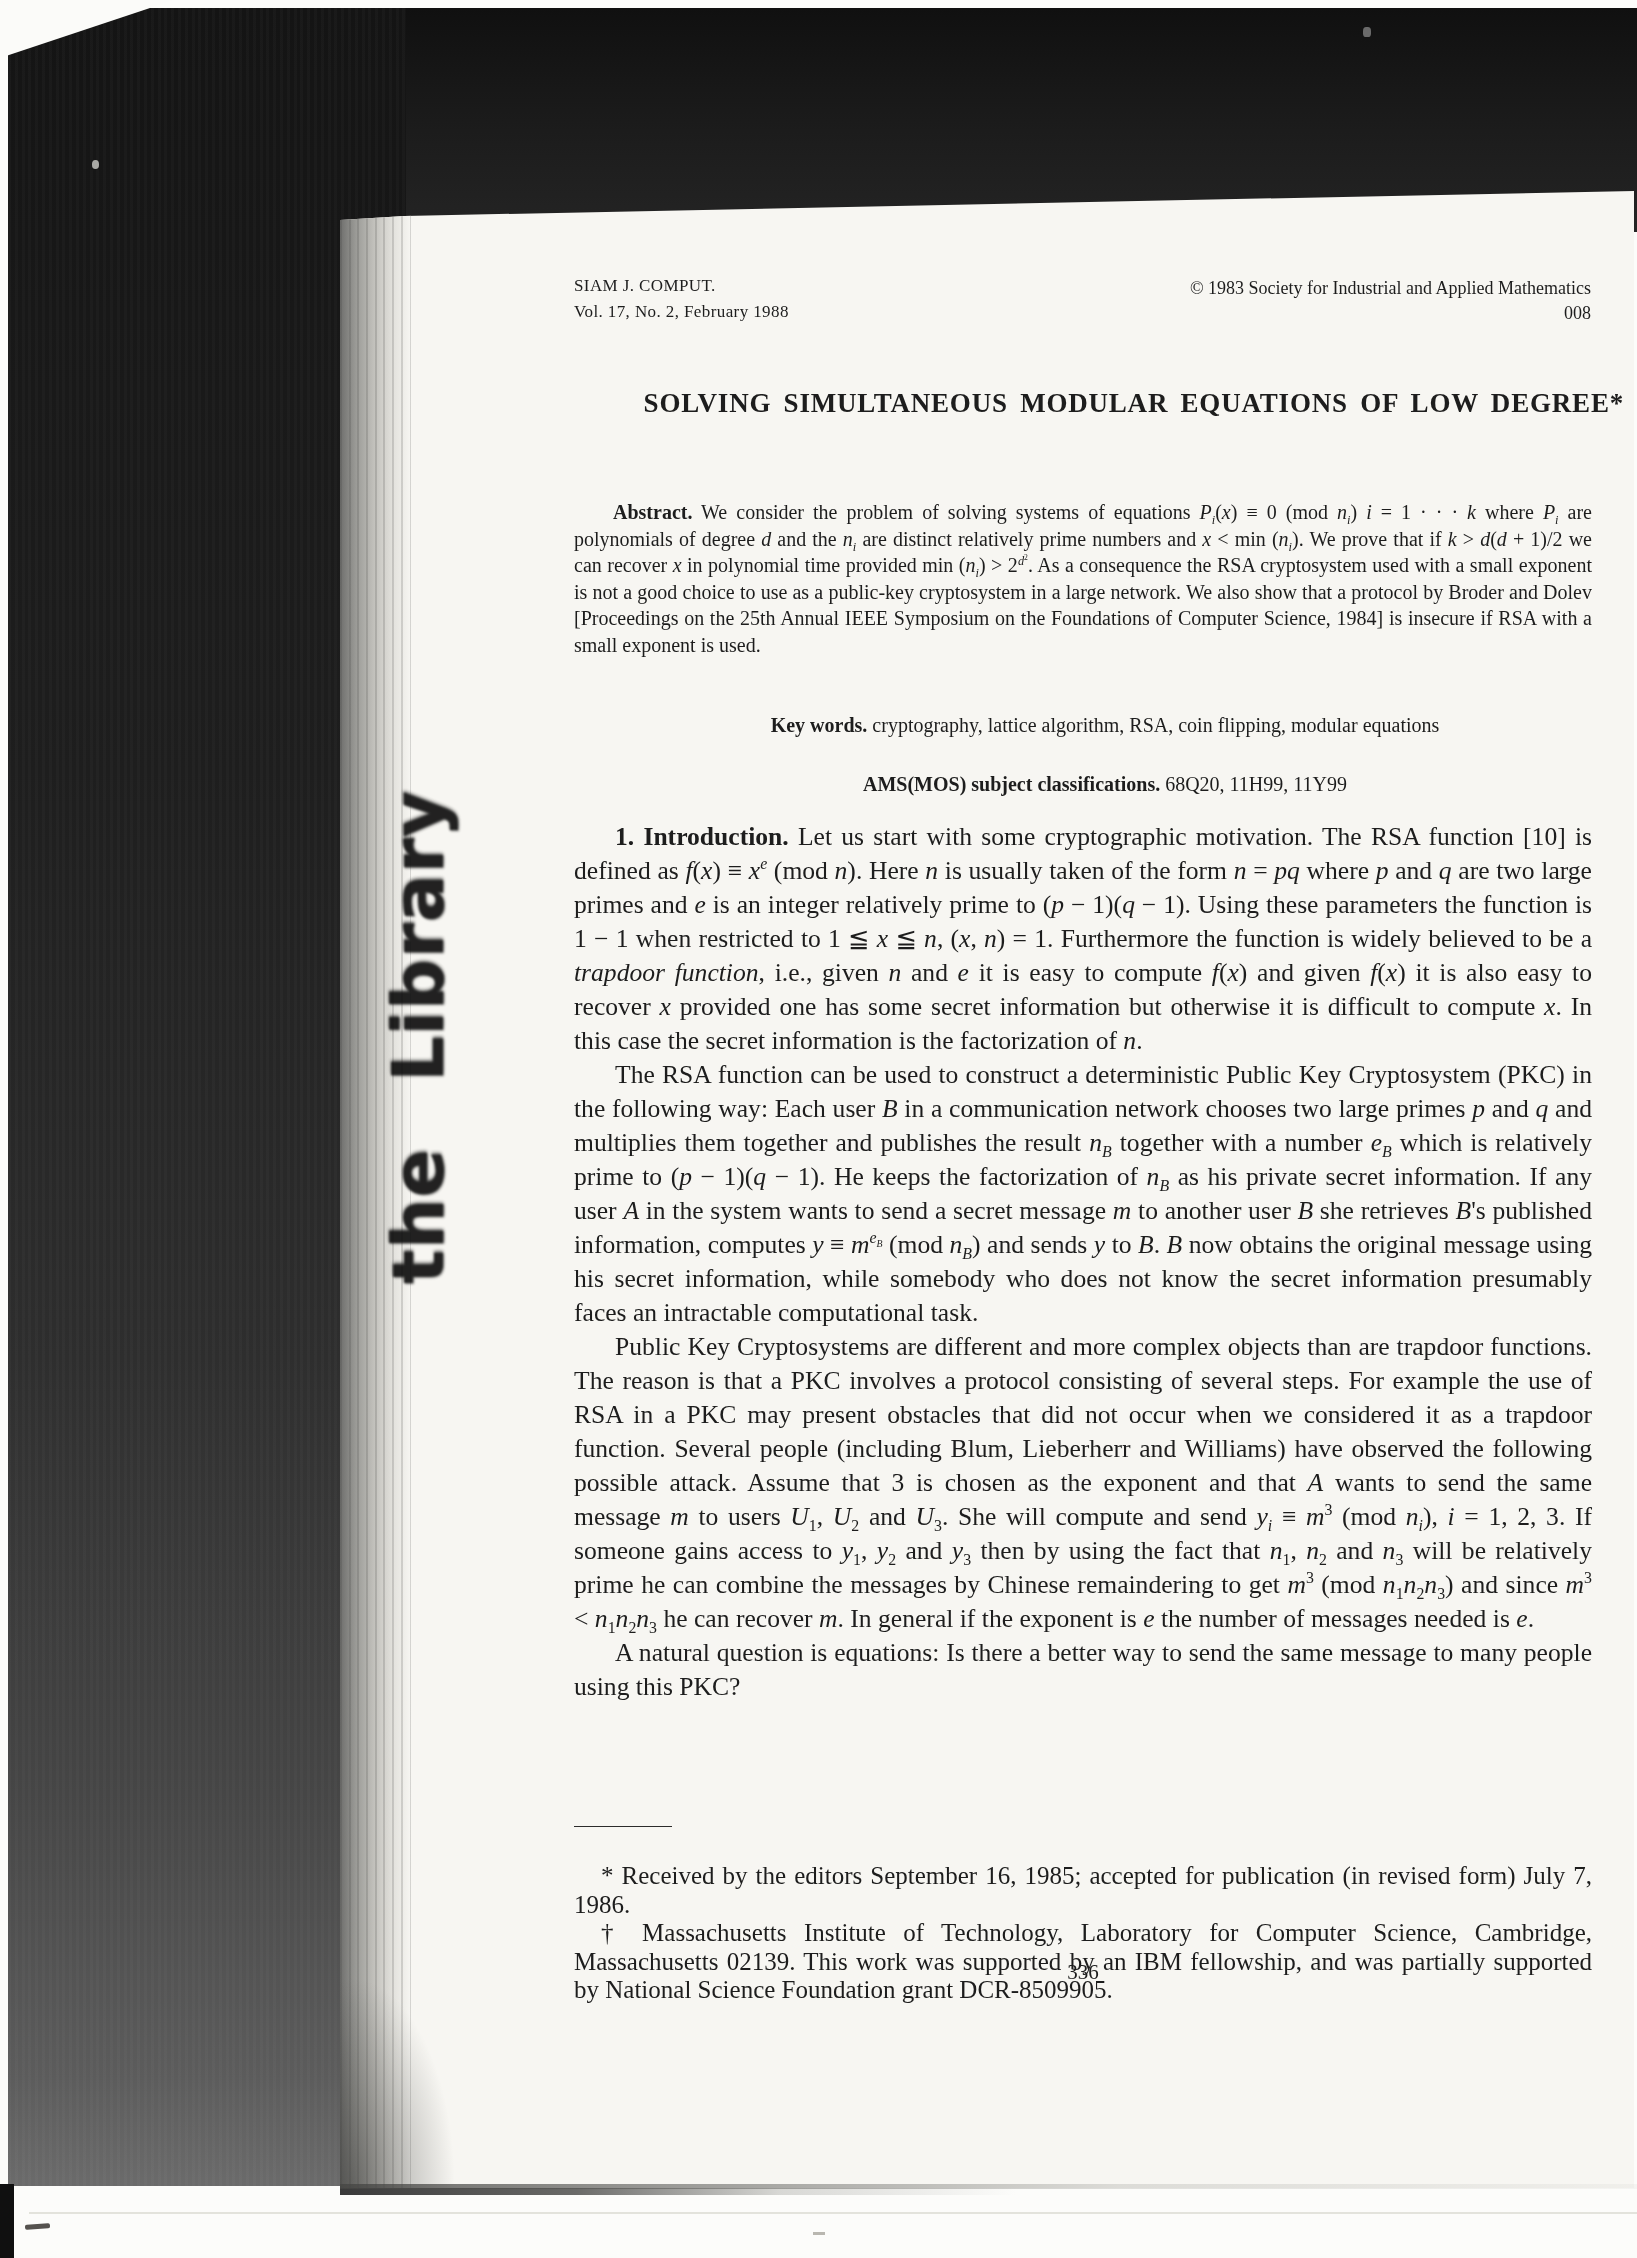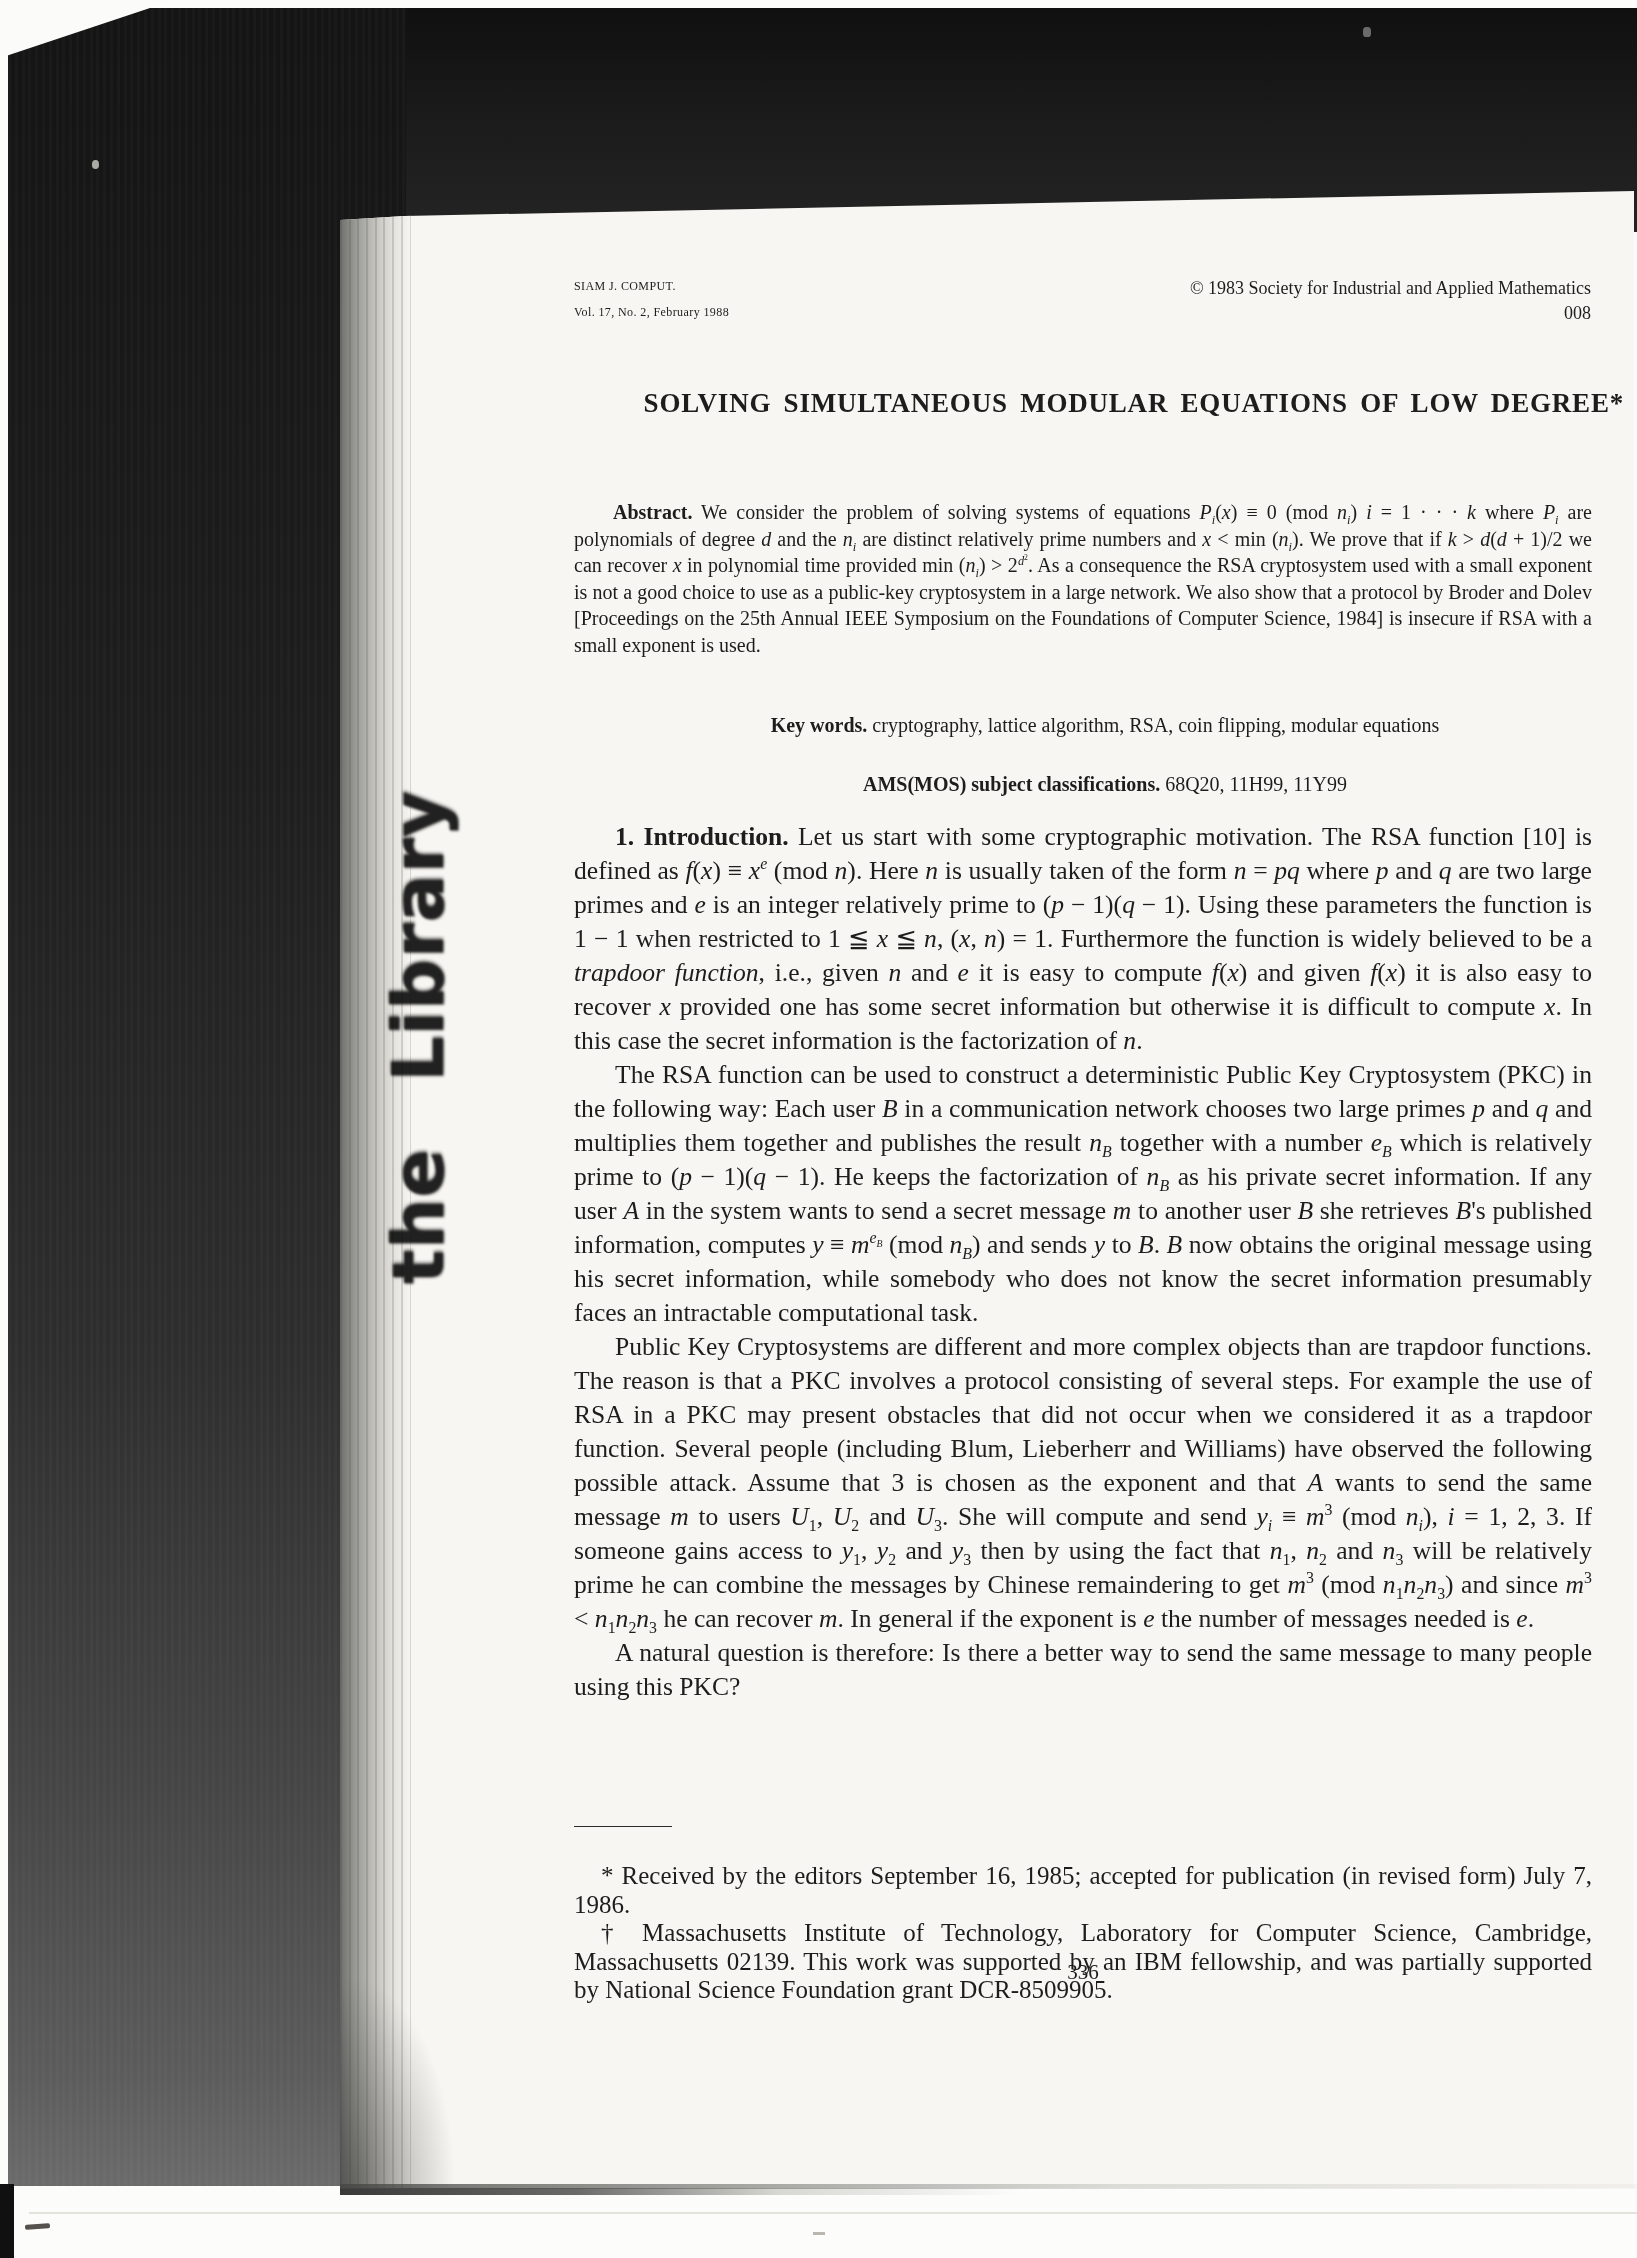--- a/index.html
+++ b/index.html
@@ -35,21 +35,21 @@
   .mark-bc{position:absolute;left:813px;top:2232px;width:11.6px;height:2.9px;background:#b9b7b0;}
   
   .stamp{position:absolute;left:334px;top:1284px;width:444px;height:169px;
          transform:rotate(-90deg);transform-origin:0 0;
          font-family:"DejaVu Sans",sans-serif;font-weight:700;font-size:71px;line-height:169px;
          color:#161616;letter-spacing:1px;word-spacing:41px;white-space:nowrap;
          filter:blur(0.9px) contrast(1.1);opacity:.9;
          text-shadow:1.9px 0 2.9px rgba(25,25,25,.65), -1px 1px 1.9px rgba(25,25,25,.5);}
   
   .abs{position:absolute;}
-  .jr-left{left:574px;top:273px;font-size:12px;line-height:26px;letter-spacing:0.4px;}
+  .jr-left{left:574px;top:273px;font-size:17px;line-height:26px;letter-spacing:0.4px;}
   .jr-right{left:869px;top:276px;width:722px;font-size:18px;line-height:25px;text-align:right;}
   .title{left:541px;top:388px;width:1083px;text-align:right;font-weight:700;font-size:27px;
          letter-spacing:0.8px;word-spacing:4.8px;}
   .author{left:541px;top:443px;width:1083px;text-align:center;font-size:19.3px;letter-spacing:2.4px;}
   .abstract{left:574px;top:499px;width:1018px;font-size:20px;line-height:26.6px;text-align:justify;text-indent:39px;}
   .kw{left:574px;top:714px;width:1018px;font-size:20px;padding-left:44px;box-sizing:border-box;text-align:center;}
   .ams{left:574px;top:773px;width:1018px;font-size:20px;padding-left:44px;box-sizing:border-box;text-align:center;}
   .body{left:574px;top:820px;width:1018px;font-size:25.6px;line-height:34px;text-align:justify;}
   .body p{margin:0;text-indent:41px;}
   .footrule{left:574px;top:1826px;width:98px;height:0;border-top:1.9px solid #2c2c2c;}
@@ -95,21 +95,21 @@
   <div class="abs title">SOLVING SIMULTANEOUS MODULAR EQUATIONS OF LOW DEGREE*</div>
 
   <div class="abs abstract"><b>Abstract.</b> We consider the problem of solving systems of equations <i>P<sub>i</sub></i>(<i>x</i>) ≡ 0 (mod <i>n<sub>i</sub></i>) <i>i</i> = 1 · · · <i>k</i> where <i>P<sub>i</sub></i> are polynomials of degree <i>d</i> and the <i>n<sub>i</sub></i> are distinct relatively prime numbers and <i>x</i> &lt; min (<i>n<sub>i</sub></i>). We prove that if <i>k</i> &gt; <i>d</i>(<i>d</i> + 1)/2 we can recover <i>x</i> in polynomial time provided min (<i>n<sub>i</sub></i>) &gt; 2<sup><i>d</i><sup>2</sup></sup>. As a consequence the RSA cryptosystem used with a small exponent is not a good choice to use as a public-key cryptosystem in a large network. We also show that a protocol by Broder and Dolev [Proceedings on the 25th Annual IEEE Symposium on the Foundations of Computer Science, 1984] is insecure if RSA with a small exponent is used.</div>
   <div class="abs kw"><b>Key words.</b> cryptography, lattice algorithm, RSA, coin flipping, modular equations</div>
   <div class="abs ams"><b>AMS(MOS) subject classifications.</b> 68Q20, 11H99, 11Y99</div>
 
   <div class="abs body">
     <p><b>1. Introduction.</b> Let us start with some cryptographic motivation. The RSA function [10] is defined as <i>f</i>(<i>x</i>) ≡ <i>x<sup>e</sup></i> (mod <i>n</i>). Here <i>n</i> is usually taken of the form <i>n</i> = <i>pq</i> where <i>p</i> and <i>q</i> are two large primes and <i>e</i> is an integer relatively prime to (<i>p</i> − 1)(<i>q</i> − 1). Using these parameters the function is 1 − 1 when restricted to 1 ≦ <i>x</i> ≦ <i>n</i>, (<i>x</i>, <i>n</i>) = 1. Furthermore the function is widely believed to be a <i>trapdoor function</i>, i.e., given <i>n</i> and <i>e</i> it is easy to compute <i>f</i>(<i>x</i>) and given <i>f</i>(<i>x</i>) it is also easy to recover <i>x</i> provided one has some secret information but otherwise it is difficult to compute <i>x</i>. In this case the secret information is the factorization of <i>n</i>.</p>
     <p>The RSA function can be used to construct a deterministic Public Key Cryptosystem (PKC) in the following way: Each user <i>B</i> in a communication network chooses two large primes <i>p</i> and <i>q</i> and multiplies them together and publishes the result <i>n<sub>B</sub></i> together with a number <i>e<sub>B</sub></i> which is relatively prime to (<i>p</i> − 1)(<i>q</i> − 1). He keeps the factorization of <i>n<sub>B</sub></i> as his private secret information. If any user <i>A</i> in the system wants to send a secret message <i>m</i> to another user <i>B</i> she retrieves <i>B</i>'s published information, computes <i>y</i> ≡ <i>m</i><sup><i>e<sub>B</sub></i></sup> (mod <i>n<sub>B</sub></i>) and sends <i>y</i> to <i>B</i>. <i>B</i> now obtains the original message using his secret information, while somebody who does not know the secret information presumably faces an intractable computational task.</p>
     <p>Public Key Cryptosystems are different and more complex objects than are trapdoor functions. The reason is that a PKC involves a protocol consisting of several steps. For example the use of RSA in a PKC may present obstacles that did not occur when we considered it as a trapdoor function. Several people (including Blum, Lieberherr and Williams) have observed the following possible attack. Assume that 3 is chosen as the exponent and that <i>A</i> wants to send the same message <i>m</i> to users <i>U</i><sub>1</sub>, <i>U</i><sub>2</sub> and <i>U</i><sub>3</sub>. She will compute and send <i>y<sub>i</sub></i> ≡ <i>m</i><sup>3</sup> (mod <i>n<sub>i</sub></i>), <i>i</i> = 1, 2, 3. If someone gains access to <i>y</i><sub>1</sub>, <i>y</i><sub>2</sub> and <i>y</i><sub>3</sub> then by using the fact that <i>n</i><sub>1</sub>, <i>n</i><sub>2</sub> and <i>n</i><sub>3</sub> will be relatively prime he can combine the messages by Chinese remaindering to get <i>m</i><sup>3</sup> (mod <i>n</i><sub>1</sub><i>n</i><sub>2</sub><i>n</i><sub>3</sub>) and since <i>m</i><sup>3</sup> &lt; <i>n</i><sub>1</sub><i>n</i><sub>2</sub><i>n</i><sub>3</sub> he can recover <i>m</i>. In general if the exponent is <i>e</i> the number of messages needed is <i>e</i>.</p>
-    <p>A natural question is therefore: Is there a better way to send the same message to many people using this PKC?</p>
+    <p>A natural question is equations: Is there a better way to send the same message to many people using this PKC?</p>
   </div>
 
   <div class="abs footrule"></div>
   <div class="abs footnotes">
     <p>* Received by the editors September 16, 1985; accepted for publication (in revised form) July 7, 1986.</p>
     <p>† Massachusetts Institute of Technology, Laboratory for Computer Science, Cambridge, Massachusetts 02139. This work was supported by an IBM fellowship, and was partially supported by National Science Foundation grant DCR-8509905.</p>
   </div>
 
   <div class="abs pageno">336</div>
 

